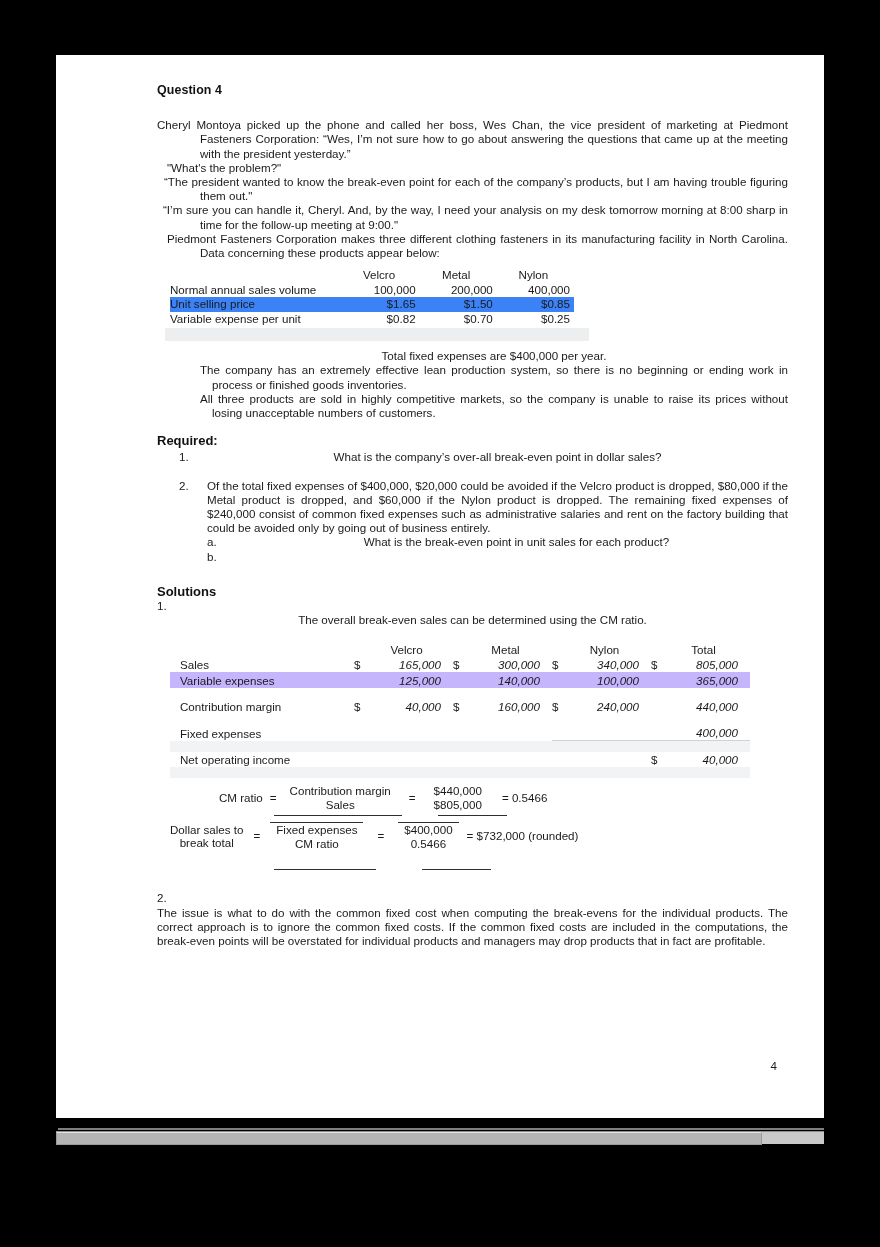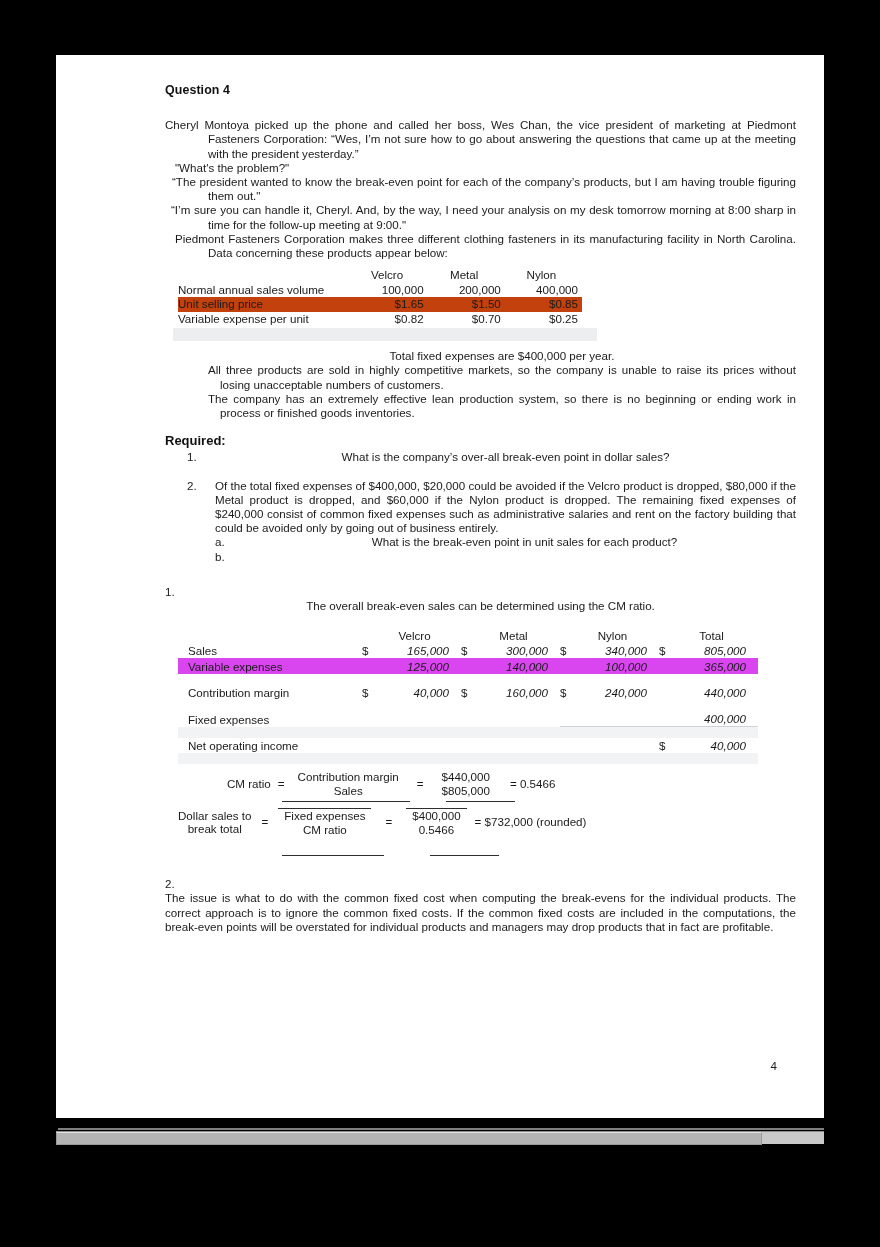--- a/index.html
+++ b/index.html
@@ -17,21 +17,21 @@
   
   #page-sheet {
     position: absolute;
     left: 56px; top: 55px;
     width: 768px; height: 1063px;
     background: #ffffff;
   }
 
   #page-inner {
     position: absolute;
-    left: 16px; top: 0;
+    left: 8px; top: 0;
     width: 768px; height: 1063px;
     padding: 28px 44px 0 93px;
   }
 
   
   .doc {
     font-size: 11.6px;
     line-height: 14.2px;
     color: #1a1a1a;
   }
@@ -85,21 +85,21 @@
   #facts-table { width: 404px; margin-left: 13px; }
   #facts-table td, #facts-table th {
     padding: 0;
     height: 14.5px;
     font-weight: normal;
     white-space: nowrap;
   }
   #facts-table .lbl { text-align: left; width: 172px; }
   #facts-table .num { text-align: right; width: 77px; padding-right: 4px; }
   #facts-table .hdr { text-align: center; width: 77px; padding-right: 4px; }
-  .row-shade td { background: #c2410c; }
+  .row-shade td { background: #3b82f6; }
 
   #facts-band {
     margin-left: 8px;
     width: 424px;
     height: 13px;
     background: #eceef0;
     margin-top: 2px;
   }
 
   
@@ -114,21 +114,21 @@
     padding: 0;
     height: 15.5px;
     white-space: nowrap;
     vertical-align: bottom;
   }
   #sol-table .lbl  { text-align: left;  width: 184px; padding-left: 10px; }
   #sol-table .cur  { text-align: left;  width: 16px; }
   #sol-table .num  { text-align: right; width: 83px; padding-right: 12px; font-style: italic; }
   #sol-table .hdr  { text-align: center; padding-right: 10px; font-weight: normal; }
   #sol-table tr.gap td { height: 11px; }
-  #sol-table tr.shade td { background: #d946ef; }
+  #sol-table tr.shade td { background: #c4b5fd; }
   #sol-table tr.shade-pale td { background: #f2f3f5; }
   #sol-table .ruled { border-top: 1px solid #cfd3d8; }
 
   
   .formula {
     display: flex;
     align-items: center;
     font-size: 11.6px;
     color: #1a1a1a;
   }
@@ -241,22 +241,22 @@
       </tr>
     </tbody>
       </table>
 
     <div id="facts-band"></div>
 
     <div class="spacer-sm"></div>
 
     <div class="indent-1">
       <p class="para nojust">Total fixed expenses are $400,000 per year.</p>
+      <p class="para" style="padding-left:12px;text-indent:-12px;">The company has an extremely effective lean production system, so there is no beginning or ending work in process or finished goods inventories.</p>
       <p class="para" style="padding-left:12px;text-indent:-12px;">All three products are sold in highly competitive markets, so the company is unable to raise its prices without losing unacceptable numbers of customers.</p>
-      <p class="para" style="padding-left:12px;text-indent:-12px;">The company has an extremely effective lean production system, so there is no beginning or ending work in process or finished goods inventories.</p>
     </div>
 
     <div class="spacer-md"></div>
 
     <div class="h-bold">Required:</div>
 
     <div style="display:flex;padding-left:22px;margin-top:2px;">
       <div style="width:28px;flex:none;">1.</div>
       <div class="para nojust" style="flex:1;">What is the company’s over-all break-even point in dollar sales?</div>
     </div>
@@ -272,20 +272,21 @@
       <div style="width:38px;flex:none;">a.</div>
       <div class="para nojust" style="flex:1;">What is the break-even point in unit sales for each product?</div>
     </div>
 
     <div style="display:flex;padding-left:50px;">
       <div style="width:38px;flex:none;">b.</div>
     </div>
 
     <div class="spacer-lg"></div>
 
+    <div class="h-bold">Solutions</div>
     <div>1.</div>
     <div class="para nojust">The overall break-even sales can be determined using the CM ratio.</div>
 
     <div class="spacer-md"></div>
 
     <table id="sol-table">
       <tbody>
           <tr>
         <td class="lbl"></td>
         <td class="cur"></td>

